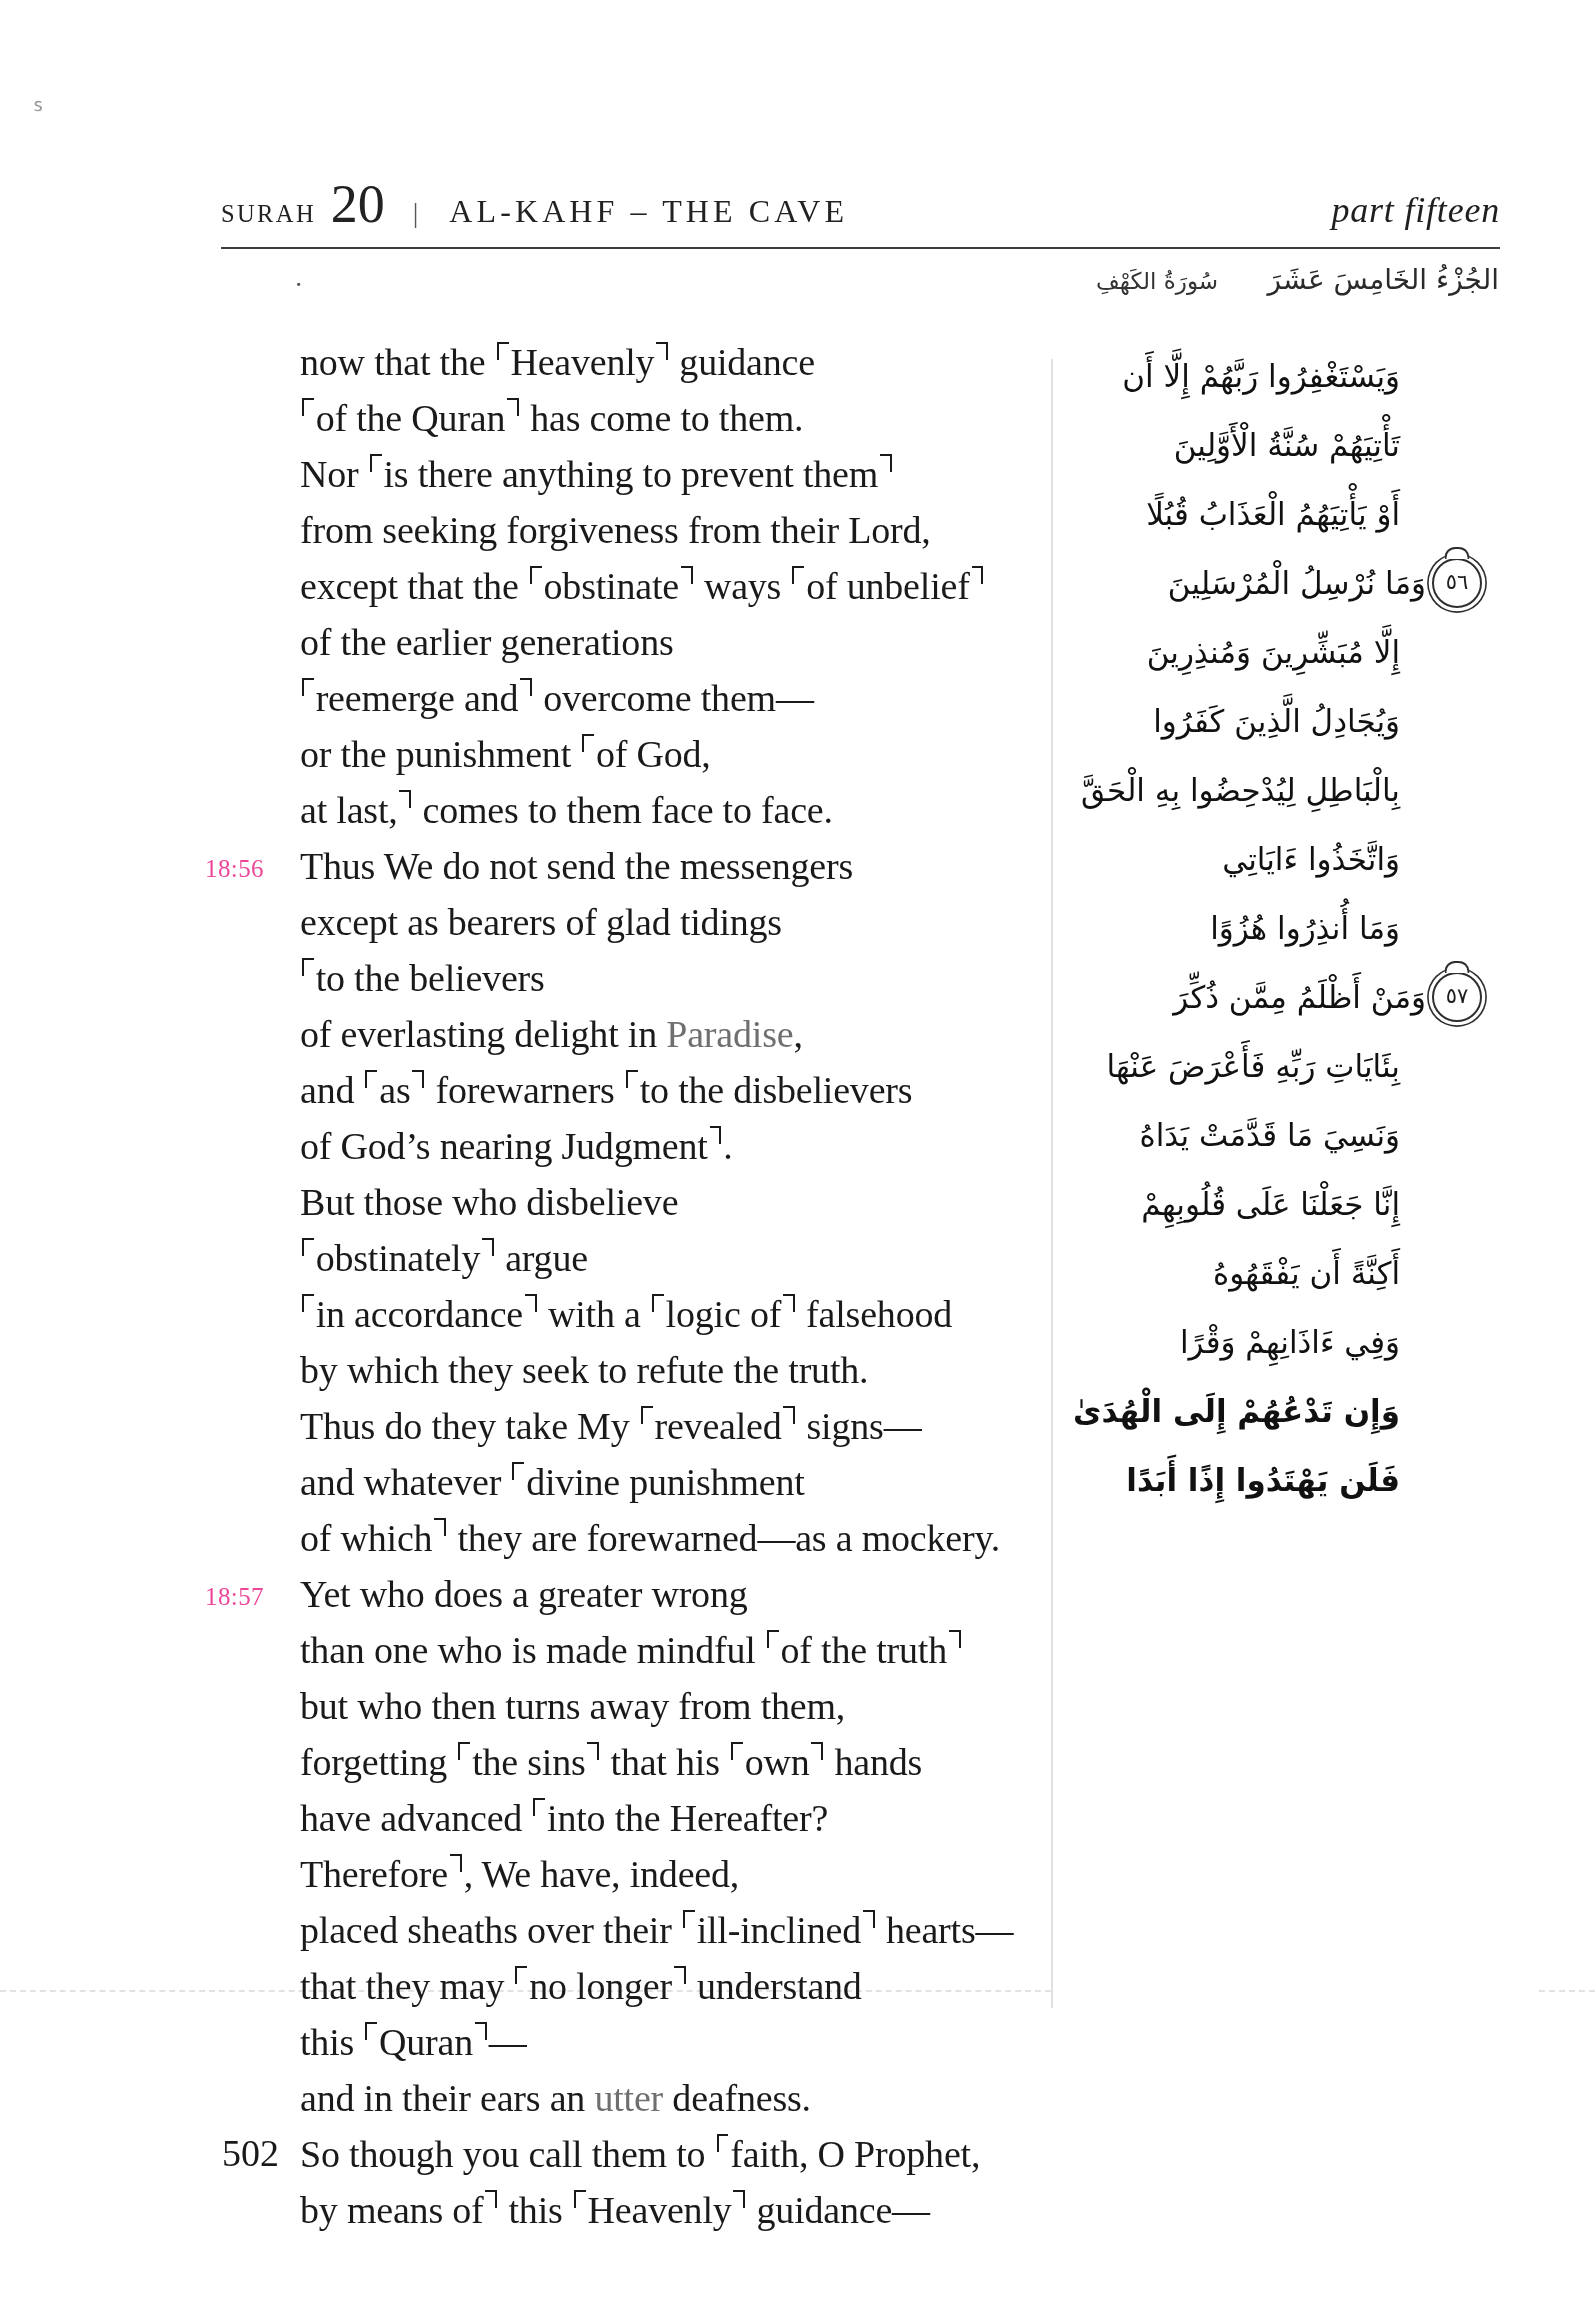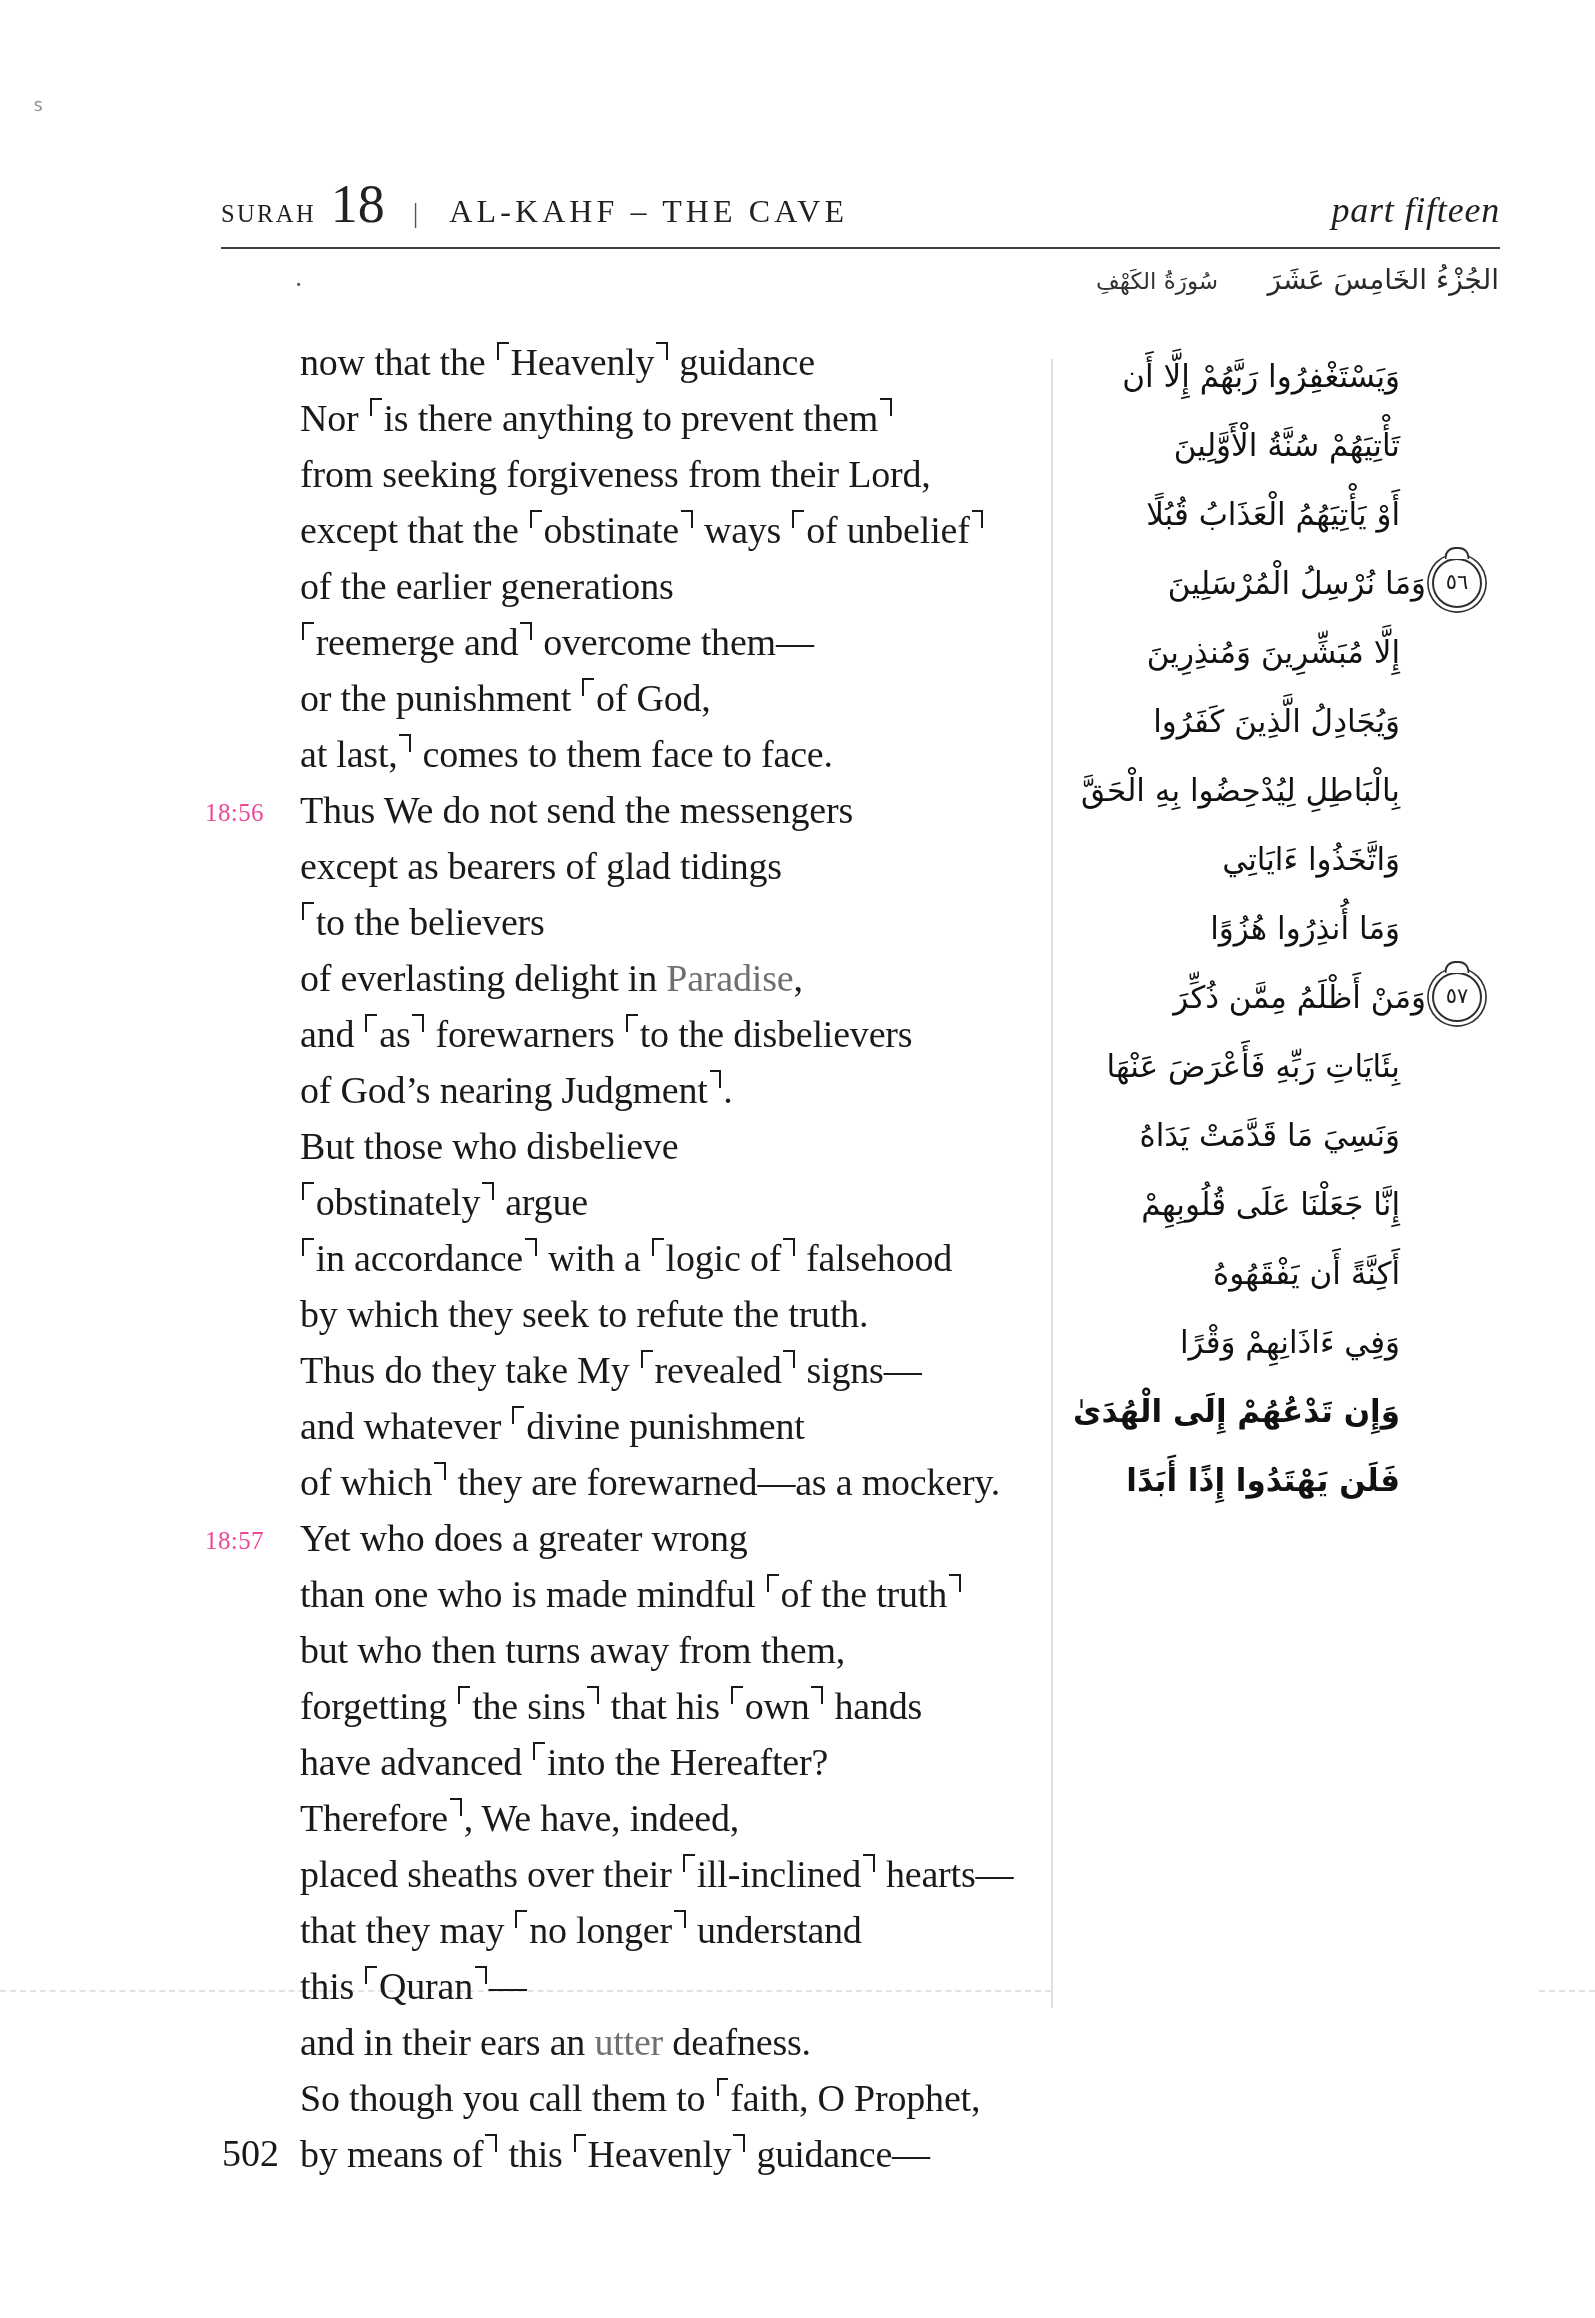--- a/index.html
+++ b/index.html
@@ -87,32 +87,33 @@
 <div class="page">
 
   <span class="artifact squiggle">ᔆ</span>
   <span class="artifact stray-dot">·</span>
   <div class="artifact v-scanline"></div>
   <div class="artifact h-scanline"></div>
   <div class="artifact h-scanline2"></div>
 
   <div class="hdr">
     <span class="surah-label">SURAH</span>
-    <span class="surah-number">18</span>
+    <span class="surah-number">20</span>
     <span class="divider">|</span>
     <span class="surah-name">AL-KAHF – THE CAVE</span>
     <span class="part-label">part fifteen</span>
   </div>
   <div class="rule"></div>
 
   <div class="ar-hdr-juz">الجُزْءُ الخَامِسَ عَشَرَ</div>
   <div class="ar-hdr-surah">سُورَةُ الكَهْفِ</div>
 
   <main class="english">
       <div class="eline"><span class="etext">now that the <span class="hb hb-o"></span>Heavenly<span class="hb hb-c"></span> guidance</span></div>
+      <div class="eline"><span class="etext"><span class="hb hb-o"></span>of the Quran<span class="hb hb-c"></span> has come to them.</span></div>
       <div class="eline"><span class="etext">Nor <span class="hb hb-o"></span>is there anything to prevent them<span class="hb hb-c"></span></span></div>
       <div class="eline"><span class="etext">from seeking forgiveness from their Lord,</span></div>
       <div class="eline"><span class="etext">except that the <span class="hb hb-o"></span>obstinate<span class="hb hb-c"></span> ways <span class="hb hb-o"></span>of unbelief<span class="hb hb-c"></span></span></div>
       <div class="eline"><span class="etext">of the earlier generations</span></div>
       <div class="eline"><span class="etext"><span class="hb hb-o"></span>reemerge and<span class="hb hb-c"></span> overcome them—</span></div>
       <div class="eline"><span class="etext">or the punishment <span class="hb hb-o"></span>of God,</span></div>
       <div class="eline"><span class="etext">at last,<span class="hb hb-c"></span> comes to them face to face.</span></div>
       <div class="eline"><span class="vref">18:56</span><span class="etext">Thus We do not send the messengers</span></div>
       <div class="eline"><span class="etext">except as bearers of glad tidings</span></div>
       <div class="eline"><span class="etext"><span class="hb hb-o"></span>to the believers</span></div>

